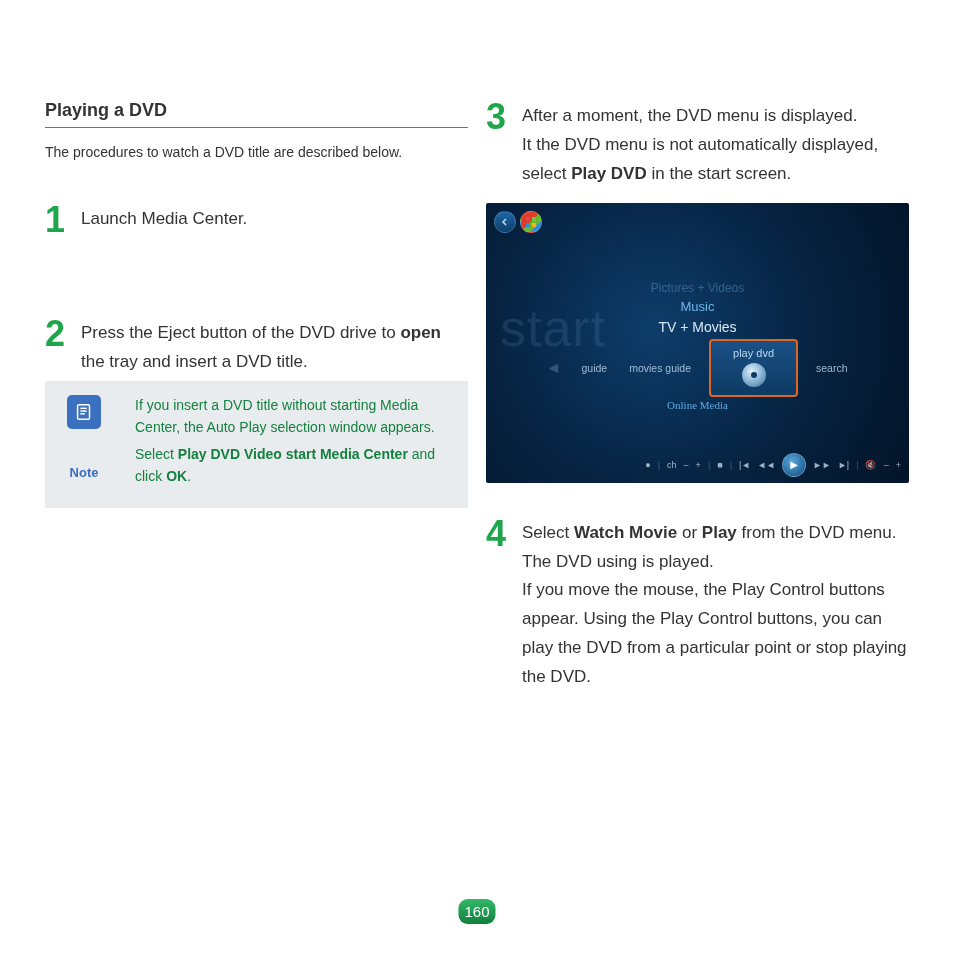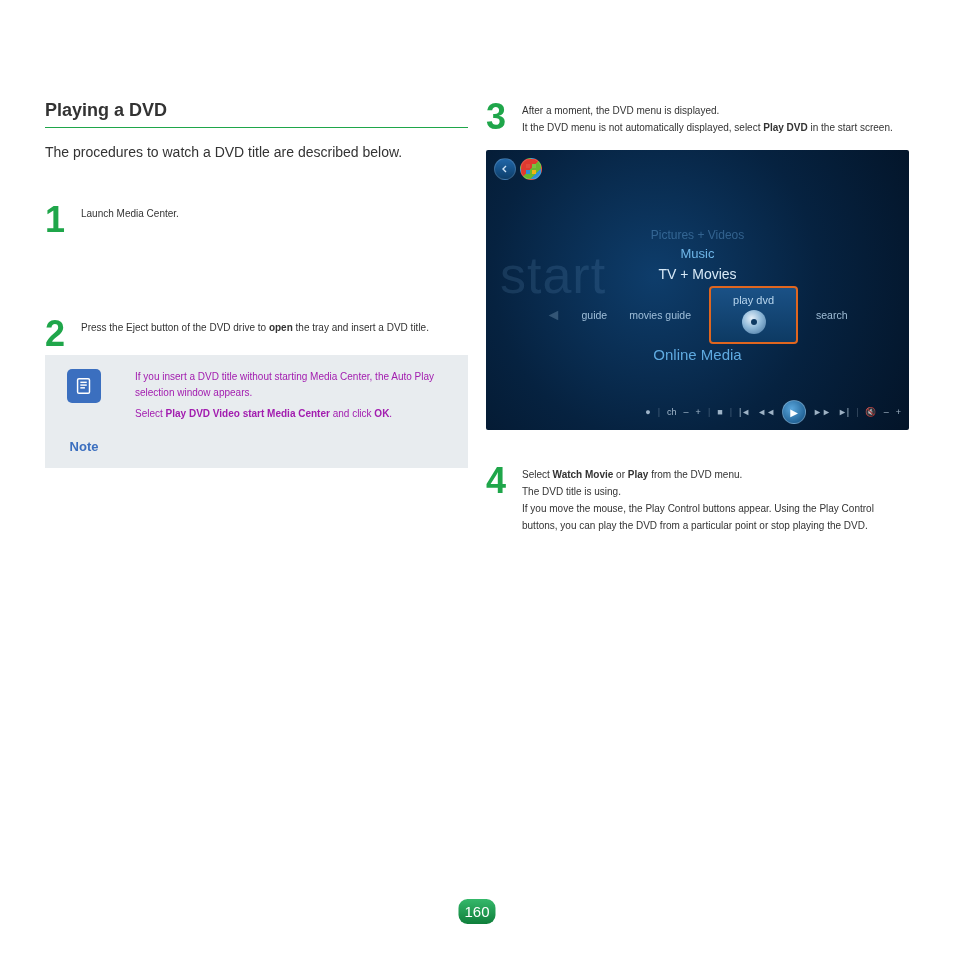--- a/index.html
+++ b/index.html
@@ -42,21 +42,21 @@
   }
   .step-num {
     font-size: 36px;
     font-weight: bold;
     color: #1fa64a;
     line-height: 0.95;
     min-width: 26px;
     font-family: Arial, sans-serif;
   }
   .step-text {
-    font-size: 10px;
+    font-size: 17px;
     line-height: 1.7;
     color: #333;
     padding-top: 2px;
   }
   .step-text b { font-weight: bold; }
 
   
   .note-box {
     background: #e8ecef;
     display: flex;
@@ -81,23 +81,23 @@
     align-items: center;
     justify-content: center;
   }
   .note-label {
     color: #3b6fbf;
     font-weight: bold;
     font-size: 13px;
     margin-top: 36px;
   }
   .note-text {
-    font-size: 10px;
+    font-size: 14px;
     line-height: 1.55;
-    color: #a21caf;
+    color: #15803d;
   }
   .note-text p { margin-bottom: 6px; }
 
   
   .mc-screenshot {
     width: 100%;
     height: 280px;
     background: radial-gradient(circle at 40% 45%, #0e3d6b 0%, #062240 55%, #031428 100%);
     position: relative;
     border-radius: 2px;
@@ -131,21 +131,21 @@
   .mc-row-faded {
     position: absolute;
     left: 0; right:0;
     text-align: center;
     color: #6fb6e8;
     font-size: 13px;
   }
   .mc-row-pic { top: 78px; color: rgba(100,160,210,0.45); font-size: 12px; }
   .mc-row-music { top: 96px; }
   .mc-row-tv { top: 116px; color: #d7e9f7; font-size: 14px; }
-  .mc-row-online { top: 196px; color: #5faae0; font-size: 15px; }
+  .mc-row-online { top: 196px; color: #5faae0; font-size: 11px; font-family: Liberation Serif, serif; }
 
   .mc-tiles {
     position: absolute;
     top: 136px; left: 0; right:0;
     display: flex;
     align-items: center;
     justify-content: center;
     gap: 14px;
     color: #b8d6ee;
     font-size: 10.5px;
@@ -314,20 +314,20 @@
         <span>🔇</span>
         <span>–</span>
         <span>+</span>
       </div>
     </div>
 
     <div class="step">
       <div class="step-num">4</div>
       <div class="step-text">
         <span>Select </span><b>Watch Movie</b><span> or </span><b>Play</b><span> from the DVD menu.</span><br>
-        <span>The DVD title is using.</span><br>
+        <span>The DVD using is played.</span><br>
         <span>If you move the mouse, the Play Control buttons appear. Using the Play Control buttons, you can play the DVD from a particular point or stop playing the DVD.</span>
       </div>
     </div>
   </div>
 </div>
 
 <div class="page-badge">160</div>
 
 </body></html>

